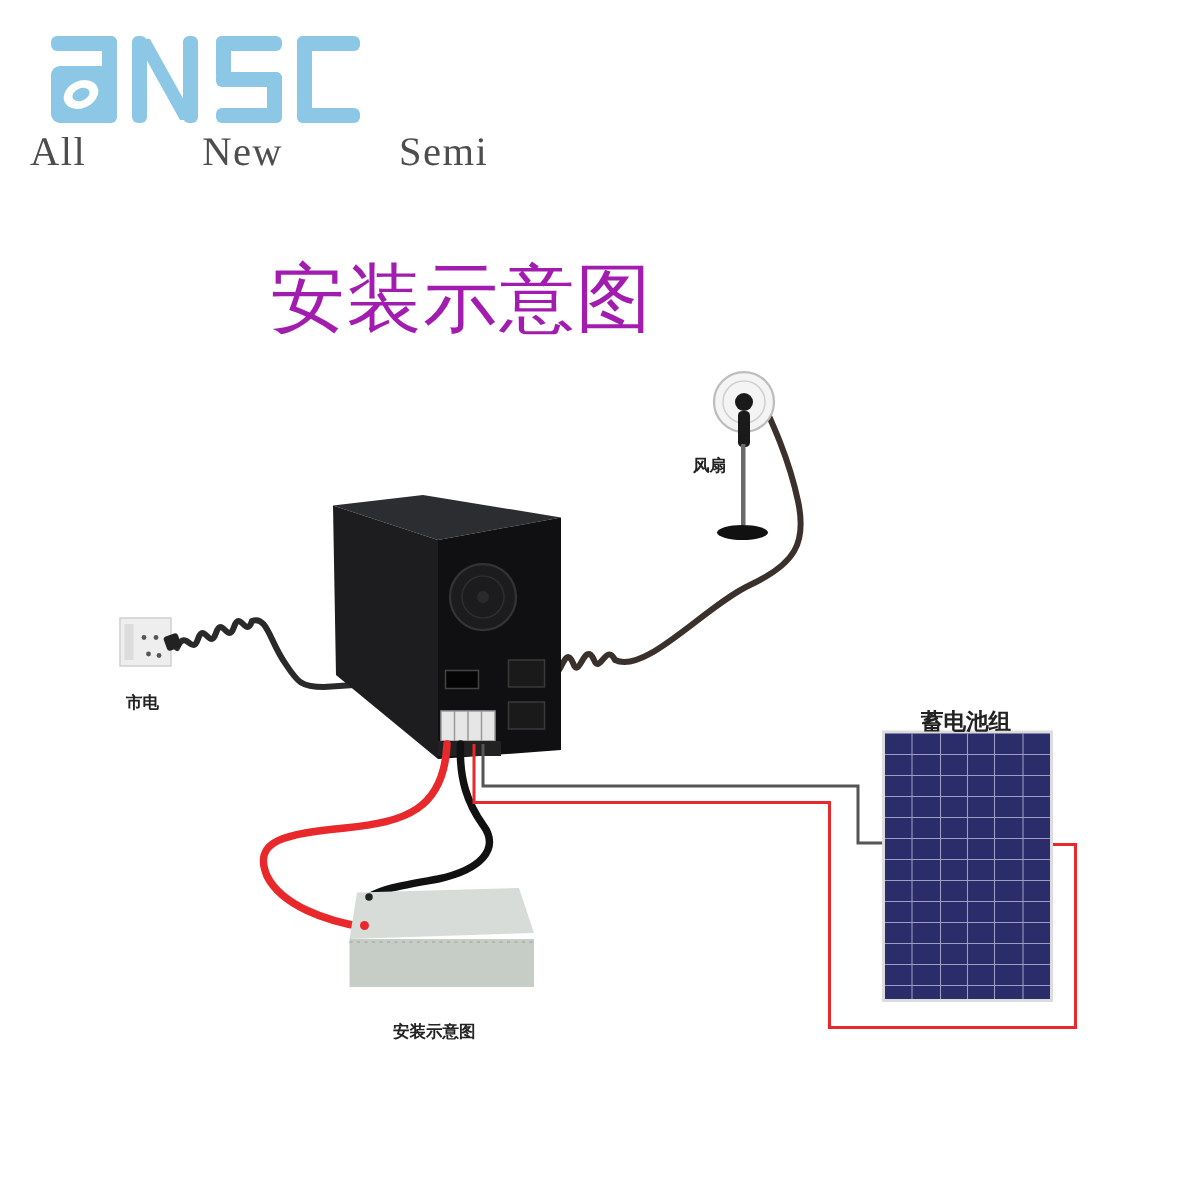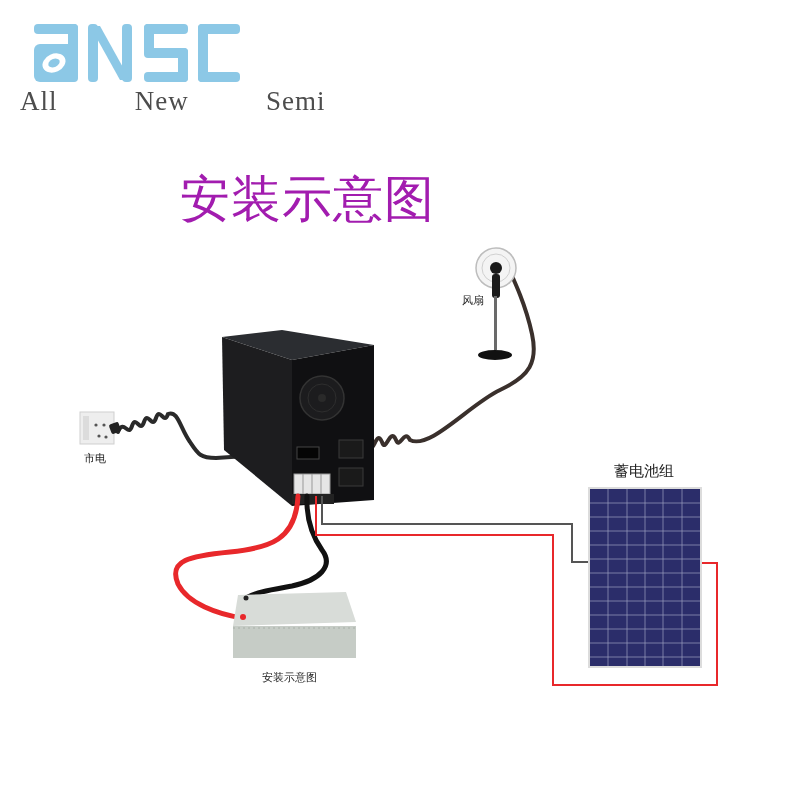--- a/index.html
+++ b/index.html
@@ -1,20 +1,20 @@
 <!DOCTYPE html>
 <html><head>
 <meta charset="utf-8">
 <style>
   html,body{margin:0;padding:0;background:#ffffff;}
   body{width:800px;height:800px;position:relative;overflow:hidden;font-family:"DejaVu Sans",sans-serif;}
   .logo-mark{position:absolute;left:32px;top:22px;width:210px;height:62px;}
   .logo-tag{position:absolute;left:20px;top:86px;font-family:Liberation Serif, serif;font-size:27px;color:#4d4d4d;letter-spacing:1px;word-spacing:18px;white-space:pre;}
   .title{position:absolute;left:180px;top:166px;font-size:50px;color:#a21caf;letter-spacing:1px;font-family:Liberation Serif, serif;}
-  .label{position:absolute;font-size:11px;color:#222;font-weight:normal;}
+  .label{position:absolute;font-size:11px;color:#222;font-weight:bold;margin-top:10px;}
   .label-panel{font-size:15px;}
   svg.diagram{position:absolute;left:0;top:0;}
 </style>
 </head>
 <body>
 
 <svg class="logo-mark" viewBox="0 0 210 62">
 
   <rect x="2" y="2" width="44" height="10" rx="4" fill="#8cc8e6"></rect>
   <rect x="36" y="2" width="10" height="58" rx="4" fill="#8cc8e6"></rect>

